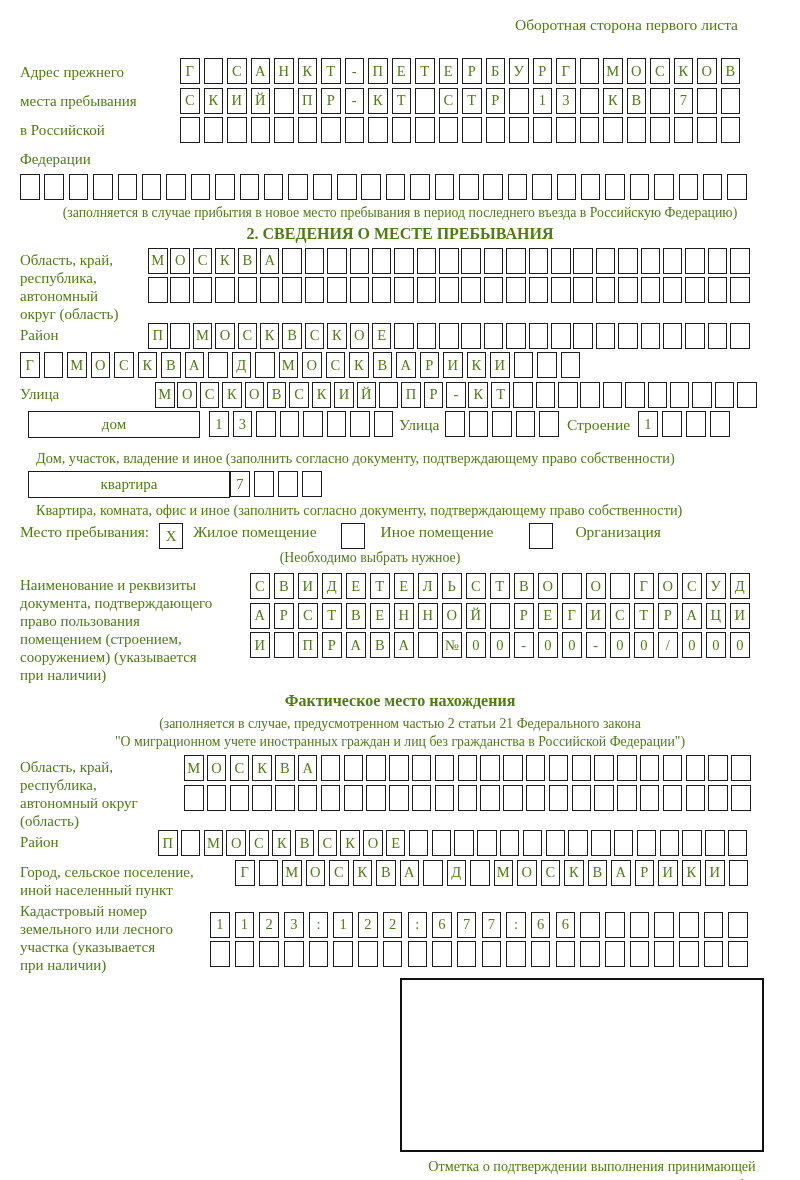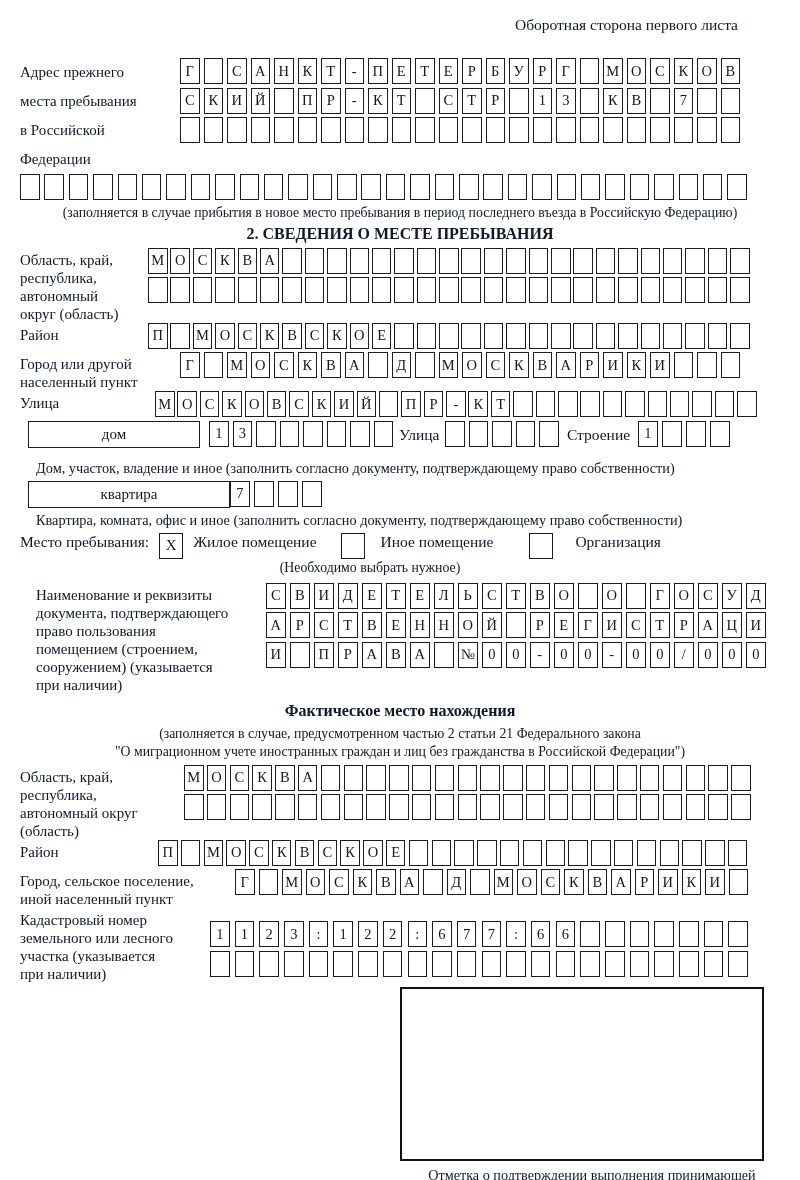--- a/index.html
+++ b/index.html
@@ -3,21 +3,21 @@
 <meta charset="utf-8">
 <style>
   * { margin: 0; padding: 0; }
   html, body { background: #fff; }
   .page {
     position: relative;
     width: 800px; height: 1180px;
     box-sizing: border-box;
     padding: 16px 20px 16px 20px;
     background: #fff;
-    color: #0f172a;
+    color: #4d7c0f;
     font-family: "Liberation Serif", "DejaVu Serif", serif;
     overflow: hidden;
   }
   .header-note {
     text-align: right;
     padding-right: 42px;
     font-size: 15.5px;
     margin-bottom: 24px;
   }
   .frow { display: flex; align-items: flex-start; }
@@ -307,22 +307,20 @@
         <span class="cell"></span>
         <span class="cell"></span>
         <span class="cell"></span>
         <span class="cell"></span>
         <span class="cell"></span>
         <span class="cell"></span>
       </div>
   </div>
 
   <div class="frow">
-    <div class="flabel" style="width:160px">Город или другой
-населенный пункт</div>
     <div class="cellrow">
         <span class="cell">Г</span>
         <span class="cell"></span>
         <span class="cell">М</span>
         <span class="cell">О</span>
         <span class="cell">С</span>
         <span class="cell">К</span>
         <span class="cell">В</span>
         <span class="cell">А</span>
         <span class="cell"></span>
@@ -422,21 +420,21 @@
     <span>Место пребывания:</span>
     <span class="checkbox" style="margin-left:10px; margin-right:10px;">X</span>
     <span>Жилое помещение</span>
     <span class="checkbox" style="margin-left:24px; margin-right:16px;"></span>
     <span>Иное помещение</span>
     <span class="checkbox" style="margin-left:36px; margin-right:22px;"></span>
     <span>Организация</span>
   </div>
   <div class="note center" style="padding-right:60px;">(Необходимо выбрать нужное)</div>
 
-  <div class="frow" style="margin-top:6px;margin-left:16px;">
+  <div class="frow" style="margin-top:6px;">
     <div class="flabel" style="width:230px;">Наименование и реквизиты
 документа, подтверждающего
 право пользования
 помещением (строением,
 сооружением) (указывается
 при наличии)</div>
     <div class="cellcol">
       <div class="cellrow mid">
           <span class="cell">С</span>
           <span class="cell">В</span>

